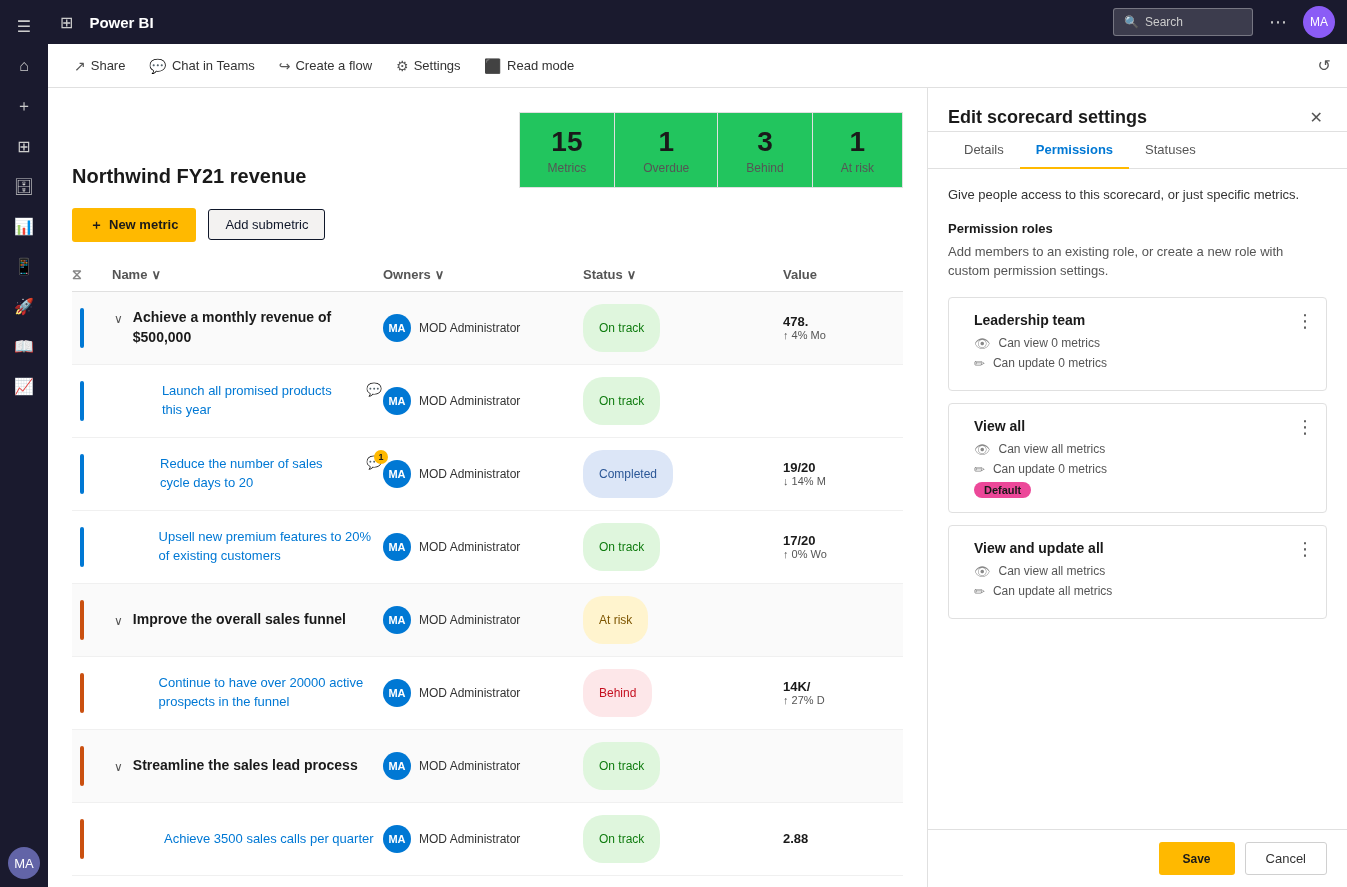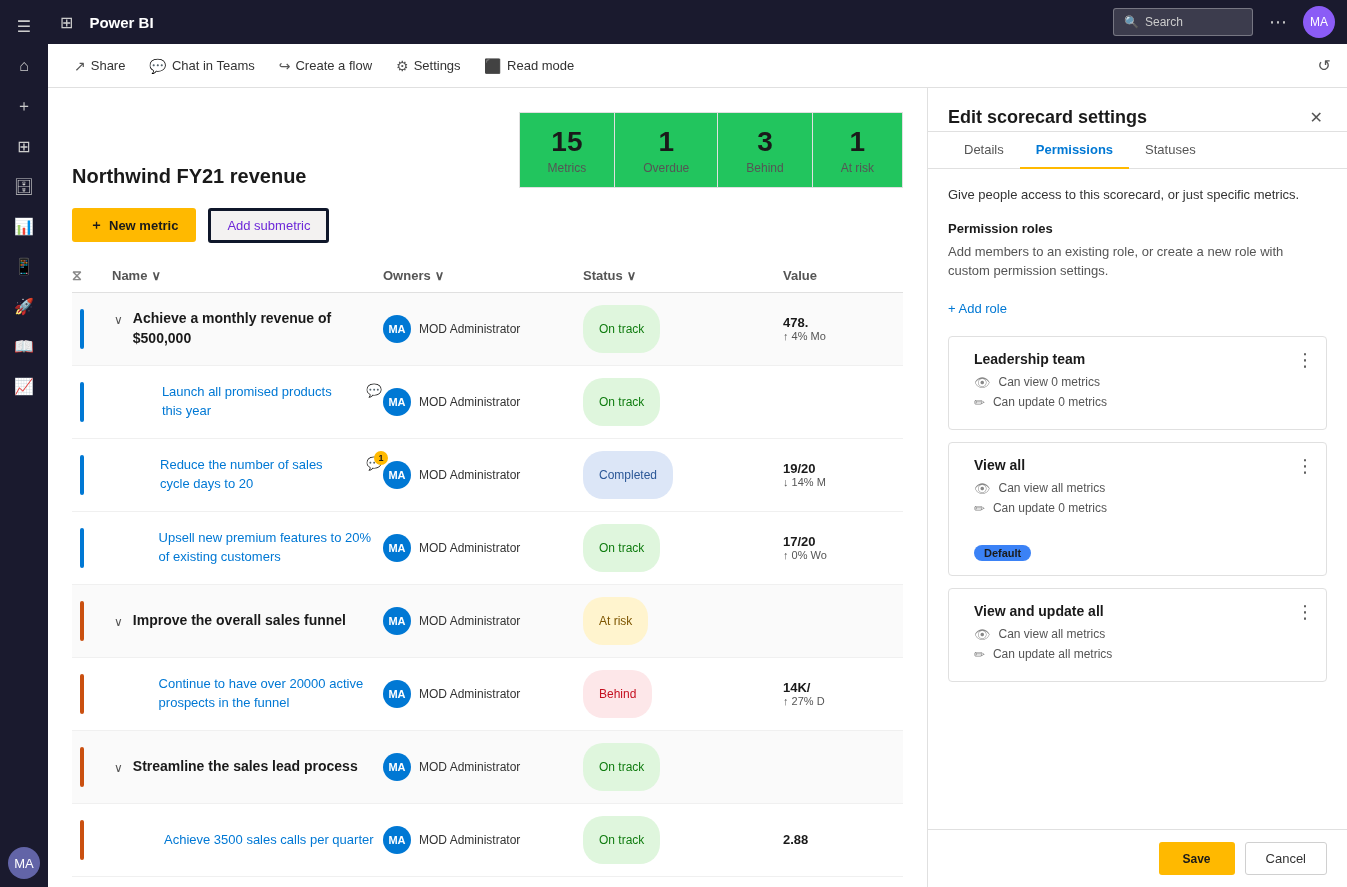--- a/index.html
+++ b/index.html
@@ -180,22 +180,22 @@
       border: none;
       padding: 8px 18px;
       border-radius: 3px;
       cursor: pointer;
       font-size: 13px;
       font-weight: 600;
       display: flex; align-items: center; gap: 6px;
     }
     .add-submetric-btn {
       background: #f3f2f1;
-      color: #6d28d9;
-      border: 3px solid #0f172a;
+      color: #0f172a;
+      border: 1px solid #0f172a;
       padding: 7px 16px;
       border-radius: 3px;
       cursor: pointer;
       font-size: 13px;
     }
 
     
     .metrics-table {
       flex: 1;
       overflow-y: auto;
@@ -420,27 +420,27 @@
     .role-perm .perm-icon { font-size: 13px; color: #888; }
     .role-more-btn {
       position: absolute;
       top: 12px; right: 12px;
       color: #555;
       cursor: pointer;
       font-size: 18px;
     }
     .default-badge {
       display: inline-block;
-      background: #3b82f6;
+      background: #ec4899;
       color: #1a1a1a;
       font-size: 11px;
       font-weight: 600;
       padding: 2px 10px;
       border-radius: 20px;
-      margin-top: 24px;
+      margin-top: 0;
       text-align: center;
     }
 
     .panel-footer {
       padding: 12px 20px;
       border-top: 1px solid #e0e0e0;
       display: flex;
       justify-content: flex-end;
       gap: 10px;
     }
@@ -756,21 +756,20 @@
       </div>
       <div class="panel-tabs" id="panel-tabs-container">
           <div class="panel-tab ">Details</div>
           <div class="panel-tab active">Permissions</div>
           <div class="panel-tab ">Statuses</div>
         </div>
       <div class="panel-body">
         <div class="panel-desc">Give people access to this scorecard, or just specific metrics.</div>
         <div class="permission-roles-title">Permission roles</div>
         <div class="permission-roles-desc">Add members to an existing role, or create a new role with custom permission settings.</div>
-        <div class="add-role-btn">+ Add role</div>
         <div id="role-cards-container">
             <div class="role-card">
     <div class="role-card-title">Leadership team</div>
 
     <div class="role-perm">
       <span class="perm-icon">👁</span>
       <span>Can view 0 metrics</span>
     </div>
 
     <div class="role-perm">

